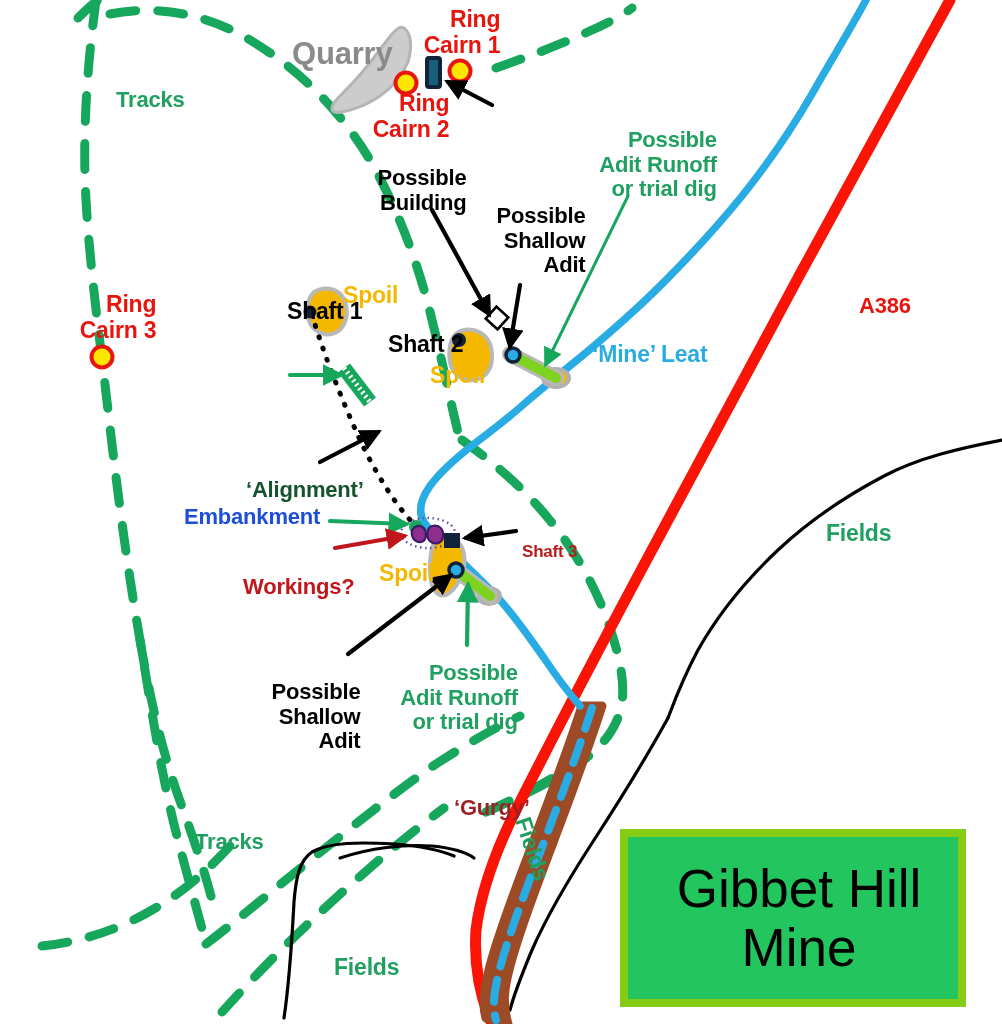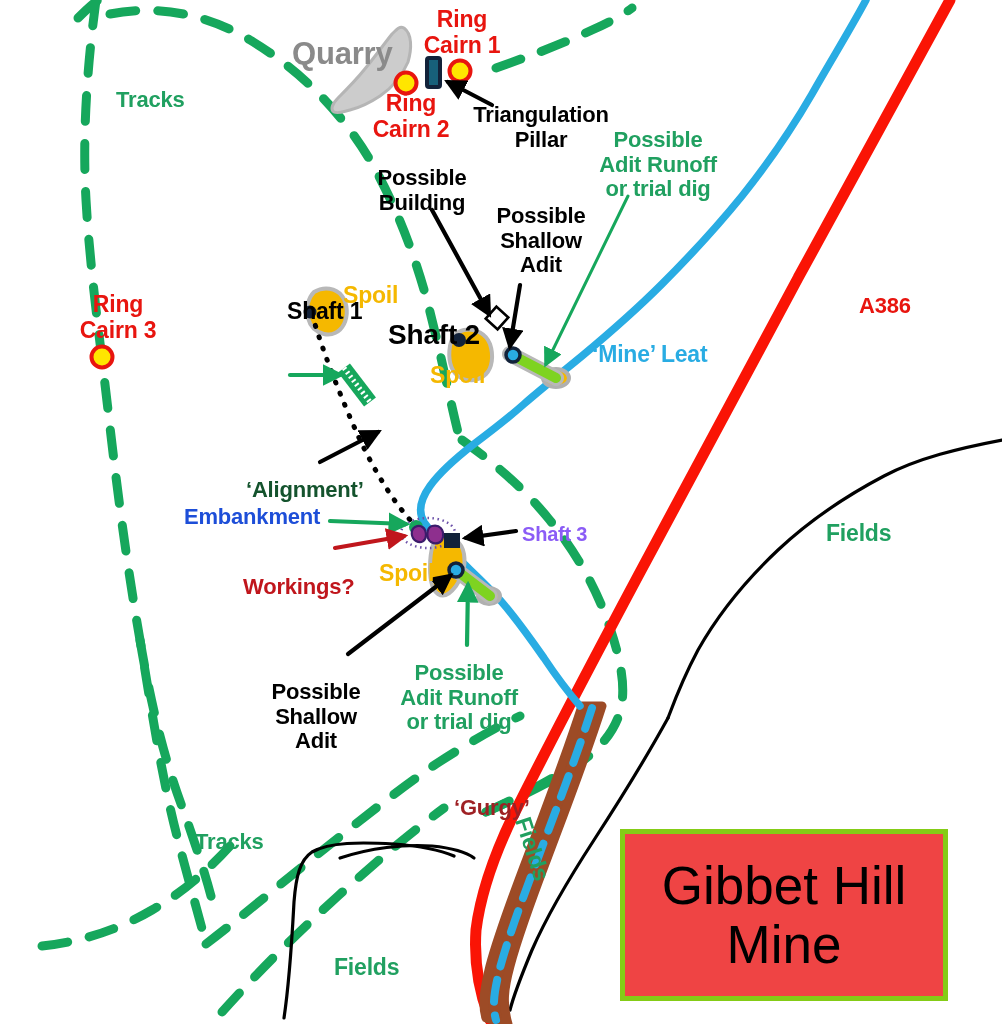--- a/index.html
+++ b/index.html
@@ -12,28 +12,28 @@
   }
   #map-svg{position:absolute;left:0;top:0;width:1002px;height:1024px;}
   .lbl{
     position:absolute;
     font-family:"Liberation Sans", sans-serif;
     font-weight:bold;
     line-height:1.12;
     white-space:pre-line;
     letter-spacing:-0.2px;
   }
-  .lbl.c{text-align:center;transform:translateX(-50%);}
+  .lbl.c{text-align:right;transform:translateX(-50%);}
   .lbl.l{text-align:left;}
   #title-box{
     position:absolute;
     left:620px;top:829px;width:318px;height:162px;
-    border:5px solid #84cc16;
-    background:#ef4444;
-    display:flex;align-items:center;justify-content:center;
+    border:8px solid #84cc16;
+    background:#22c55e;
+    display:flex;align-items:center;justify-content:center;padding-left:12px;
   }
   #title-text{
     font-family:"Liberation Sans", sans-serif;
     font-weight:400;
     font-size:53px;
     line-height:1.12;
     text-align:center;
     color:#000;
     white-space:pre-line;
   }
@@ -197,35 +197,33 @@
     </g>
   </svg>
 
   <div class="lbl c" style="left:292px;top:37px;color:#8a8a8a;font-size:31px;text-align:left;transform:none;">Quarry</div>
   <div class="lbl c" style="left:462px;top:7px;color:#e8150f;font-size:23px;">Ring
 Cairn 1</div>
   <div class="lbl c" style="left:411px;top:91px;color:#e8150f;font-size:23px;">Ring
 Cairn 2</div>
   <div class="lbl c" style="left:118px;top:292px;color:#e8150f;font-size:23px;">Ring
 Cairn 3</div>
-  <div class="lbl c" style="left:541px;top:103px;color:#000;font-size:22px;">Triangulation
-Pillar</div>
   <div class="lbl c" style="left:422px;top:166px;color:#000;font-size:22px;">Possible
 Building</div>
   <div class="lbl c" style="left:541px;top:204px;color:#000;font-size:22px;">Possible
 Shallow
 Adit</div>
   <div class="lbl c" style="left:658px;top:128px;color:#20a060;font-size:22px;">Possible
 Adit Runoff
 or trial dig</div>
   <div class="lbl l" style="left:116px;top:88px;color:#20a060;font-size:22px;">Tracks</div>
   <div class="lbl l" style="left:195px;top:830px;color:#20a060;font-size:22px;">Tracks</div>
   <div class="lbl l" style="left:239px;top:299px;color:#000;font-size:23px;margin-left:48px;">Shaft 1</div>
-  <div class="lbl l" style="left:388px;top:319px;color:#000;font-size:28px;">Shaft 2</div>
-  <div class="lbl l" style="left:522px;top:523px;color:#8b5cf6;font-size:20px;">Shaft 3</div>
+  <div class="lbl l" style="left:388px;top:332px;color:#000;font-size:23px;">Shaft 2</div>
+  <div class="lbl l" style="left:522px;top:542px;color:#b91c1c;font-size:17px;">Shaft 3</div>
   <div class="lbl l" style="left:343px;top:283px;color:#f5b800;font-size:23px;">Spoil</div>
   <div class="lbl l" style="left:430px;top:363px;color:#f5b800;font-size:23px;">Spoil</div>
   <div class="lbl l" style="left:379px;top:561px;color:#f5b800;font-size:23px;">Spoil</div>
   <div class="lbl l" style="left:246px;top:478px;color:#14532d;font-size:22px;">‘Alignment’</div>
   <div class="lbl l" style="left:184px;top:505px;color:#1d4ed8;font-size:22px;">Embankment</div>
   <div class="lbl l" style="left:243px;top:575px;color:#c0161c;font-size:22px;">Workings?</div>
   <div class="lbl c" style="left:316px;top:680px;color:#000;font-size:22px;">Possible
 Shallow
 Adit</div>
   <div class="lbl c" style="left:459px;top:661px;color:#20a060;font-size:22px;">Possible

